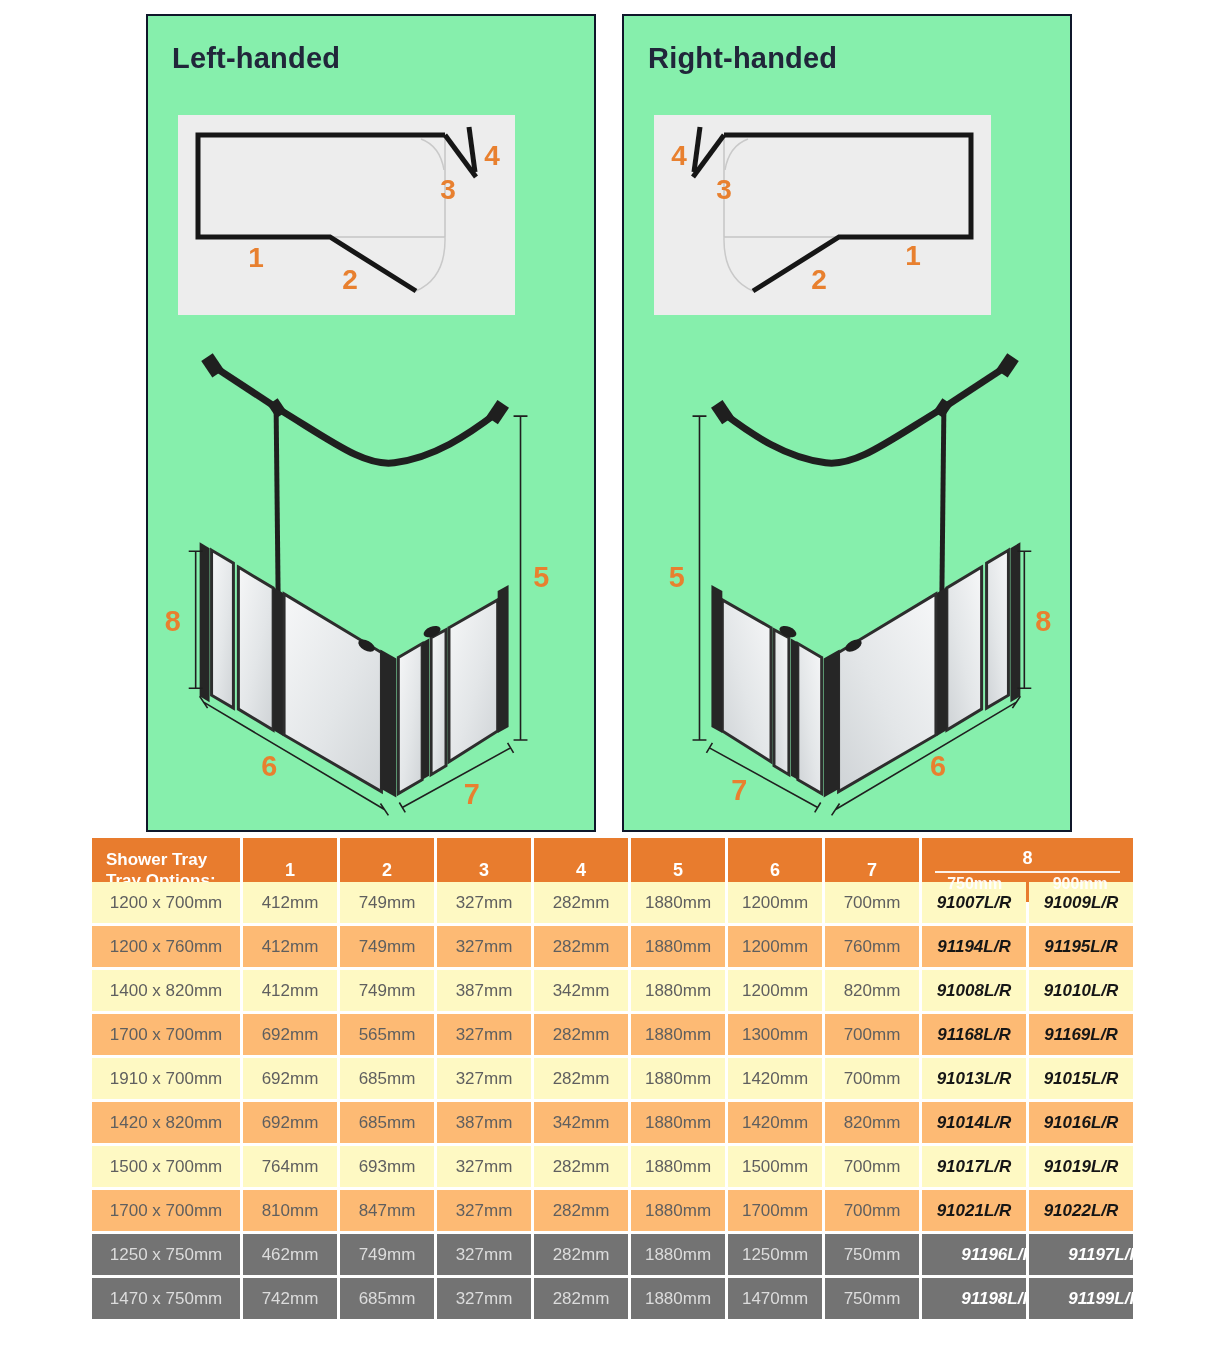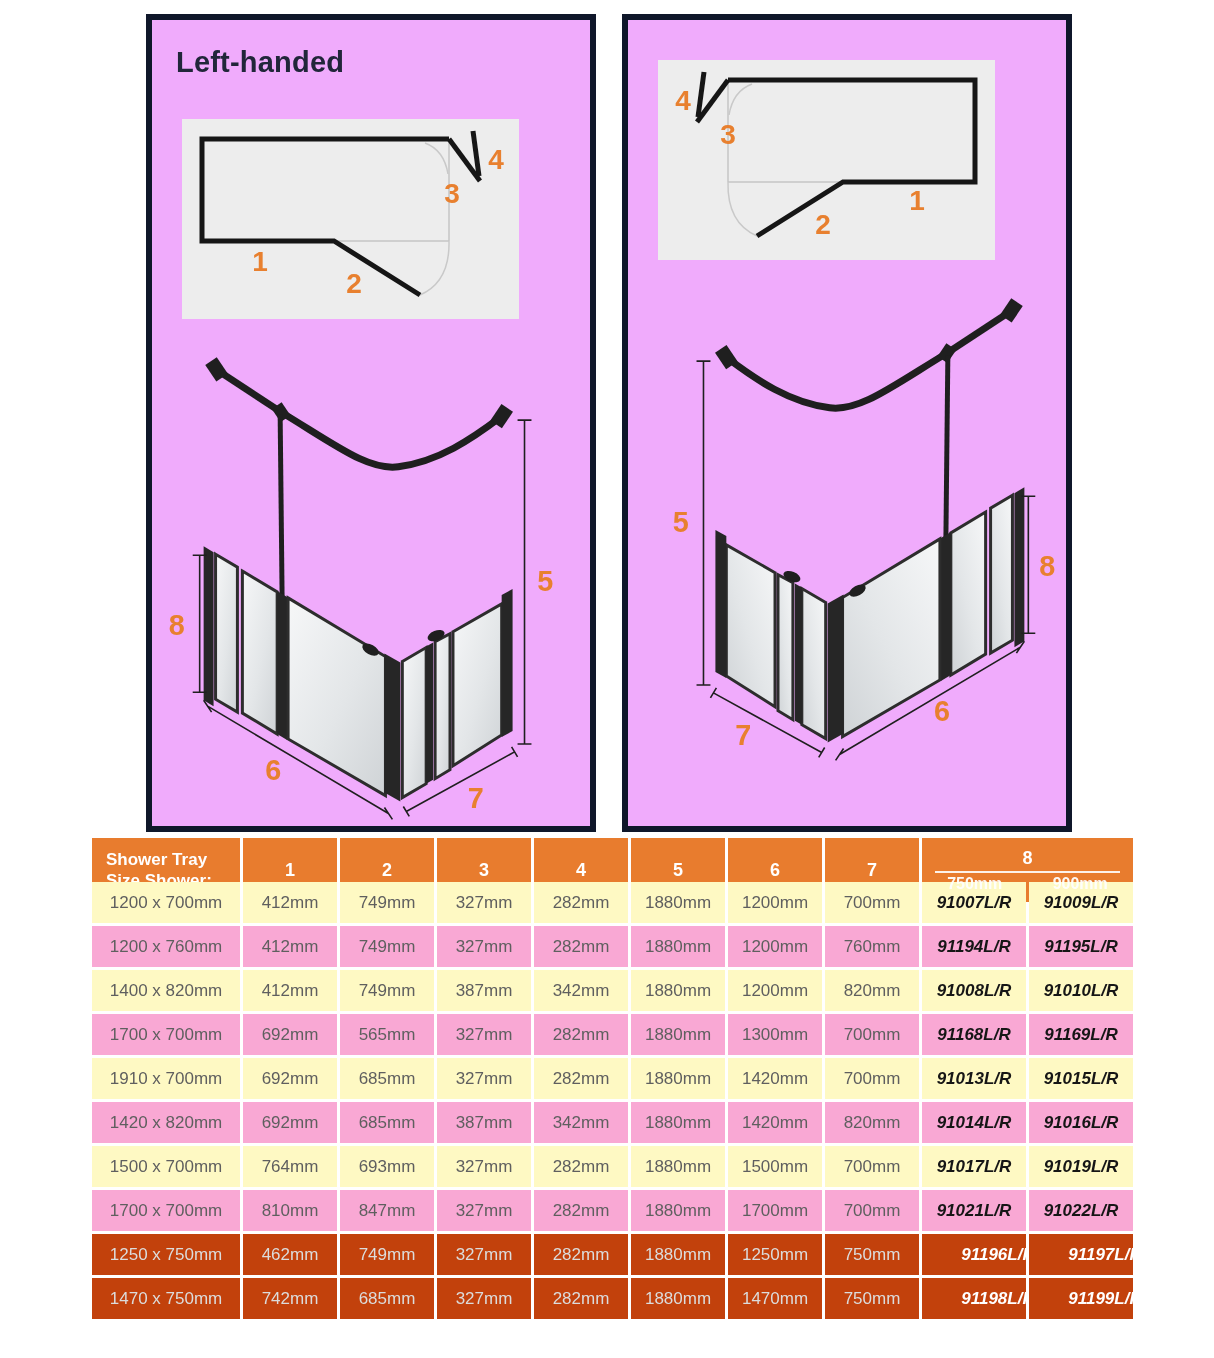--- a/index.html
+++ b/index.html
@@ -3,21 +3,21 @@
 <meta charset="utf-8">
 <style>
   html,body{margin:0;padding:0;background:#ffffff;}
   body{
     width:1214px;height:1358px;position:relative;overflow:hidden;
     font-family:"Liberation Sans", sans-serif;
     -webkit-font-smoothing:antialiased;
   }
   .card{
     position:absolute;top:14px;width:450px;height:818px;
-    background:#f0abfc;border:6px solid #0f172a;box-sizing:border-box;
+    background:#86efac;border:2px solid #0f172a;box-sizing:border-box;
   }
   .card.left{left:146px;}
   .card.right{left:622px;}
   .card-title{
     margin:26px 0 0 24px;
     font-size:29px;font-weight:bold;color:#21263a;letter-spacing:.2px;
   }
   .plan-wrap{margin:40px 0 0 30px;width:337px;height:200px;background:#ededed;}
   .iso-wrap{margin:14px 0 0 -2px;width:452px;height:500px;}
   svg text.callout{
@@ -45,22 +45,22 @@
     flex-direction:column;align-items:flex-start;justify-content:center;
     padding-left:14px;box-sizing:border-box;font-size:17px;line-height:1.25;
   }
   .hdr-8{
     grid-column:9 / 11;flex-direction:column;justify-content:center;gap:2px;
   }
   .hdr-8 .bar{width:88%;height:2px;background:#ffffff;opacity:.9;}
   .hdr-8 .subs{display:flex;width:100%;}
   .hdr-8 .subs span{flex:1;text-align:center;font-weight:bold;font-size:16px;opacity:.95;}
   .row-light .cell-d{background:#fef9c3;}
-  .row-mid   .cell-d{background:#f9a8d4;}
-  .row-dark  .cell-d{background:#c2410c;color:#dcdcdc;}
+  .row-mid   .cell-d{background:#fdba74;}
+  .row-dark  .cell-d{background:#737373;color:#dcdcdc;}
   .part{font-weight:bold;color:#161616;font-style:italic;}
   .row-dark .part{color:#ffffff;padding-left:48px;}
 </style>
 </head>
 <body>
 
 <svg width="0" height="0" style="position:absolute">
   <defs>
     <linearGradient id="glass" x1="0" y1="0" x2="1" y2="1">
       <stop offset="0" stop-color="#f6f7f8"></stop>
@@ -132,20 +132,21 @@
       <use href="#iso-geom"></use>
       <text class="callout" x="27" y="302" text-anchor="middle">8</text>
       <text class="callout" x="398" y="258" text-anchor="middle">5</text>
       <text class="callout" x="124" y="448" text-anchor="middle">6</text>
       <text class="callout" x="328" y="476" text-anchor="middle">7</text>
     </svg>
   </div>
 </div>
 
 <div class="card right">
+  <div class="card-title">Right-handed</div>
 
   <div class="plan-wrap">
     <svg width="337" height="200" viewBox="0 0 337 200">
       <g transform="translate(337,0) scale(-1,1)">
           <use href="#plan-geom"></use>
         </g>
       <text class="callout" x="25" y="50" text-anchor="middle">4</text>
       <text class="callout" x="70" y="84" text-anchor="middle">3</text>
       <text class="callout" x="165" y="174" text-anchor="middle">2</text>
       <text class="callout" x="259" y="150" text-anchor="middle">1</text>
@@ -162,21 +163,21 @@
       <text class="callout" x="118" y="472" text-anchor="middle">7</text>
       <text class="callout" x="318" y="448" text-anchor="middle">6</text>
     </svg>
   </div>
 </div>
 
 <div class="spec-table">
 
   <div class="cell hdr hdr-size">
     <span>Shower Tray</span>
-    <span>Size Shower:</span>
+    <span>Tray Options:</span>
   </div>
   <div class="cell hdr">1</div>
   <div class="cell hdr">2</div>
   <div class="cell hdr">3</div>
   <div class="cell hdr">4</div>
   <div class="cell hdr">5</div>
   <div class="cell hdr">6</div>
   <div class="cell hdr">7</div>
   <div class="cell hdr hdr-8">
     <span>8</span>

